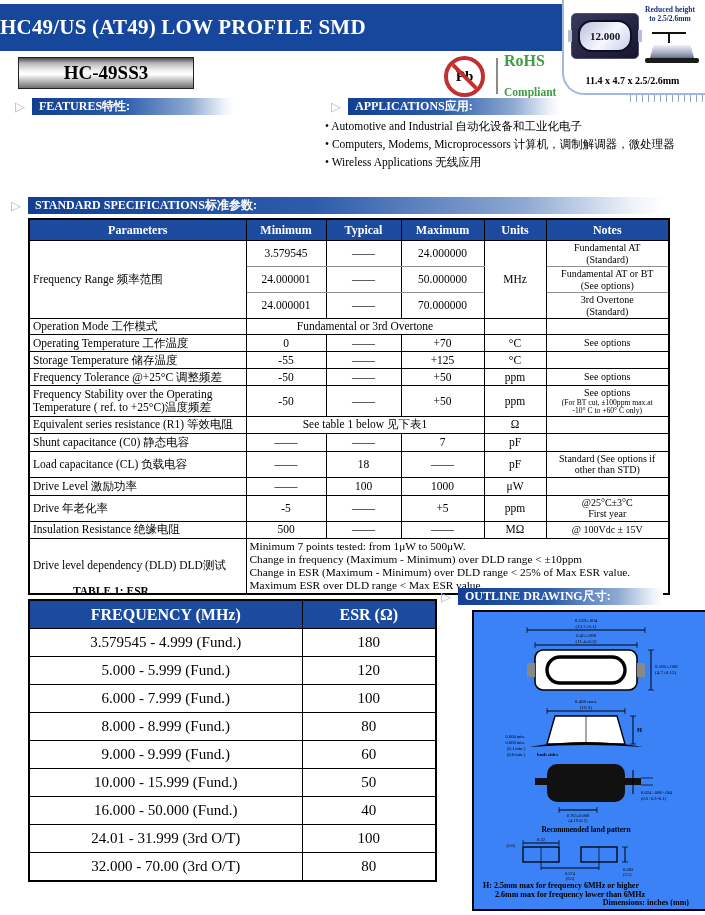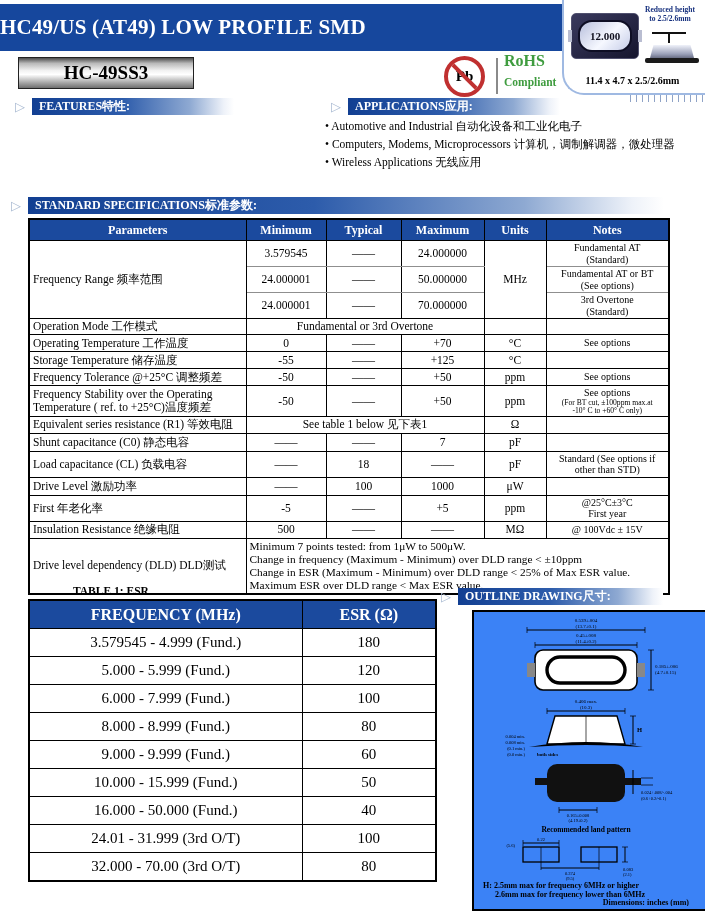--- a/index.html
+++ b/index.html
@@ -37,21 +37,21 @@
                background:linear-gradient(180deg,#4e4e4e 0%,#b9b9b9 18%,#f2f2f2 42%,#ffffff 55%,#9e9e9e 85%,#6f6f6f 100%);
                display:flex;align-items:center;justify-content:center;font-size:19px;font-weight:bold;}
 
   .pb-circle{position:absolute;top:56px;left:444px;width:33px;height:33px;border:4px solid #c03030;border-radius:50%;
              display:flex;align-items:center;justify-content:center;font-weight:bold;font-size:15px;overflow:hidden;}
   .pb-circle::after{content:"";position:absolute;width:4px;height:52px;background:#c03030;
                     transform:rotate(-45deg);}
   .rohs-div{position:absolute;top:58px;left:496px;width:2px;height:36px;background:#8a8a8a;}
   .rohs{position:absolute;top:53px;left:504px;line-height:1;}
   .rohs .r1{color:#3f9c3f;font-size:16px;font-weight:bold;}
-  .rohs .r2{color:#3f9c3f;font-size:11.5px;font-weight:bold;margin-top:8px;}
+  .rohs .r2{color:#3f9c3f;font-size:11.5px;font-weight:bold;margin-top:18px;}
 
   
   .sec{position:absolute;height:17px;line-height:17px;color:#fff;font-weight:bold;font-size:12px;
        padding-left:7px;box-sizing:border-box;
        background:linear-gradient(90deg,#123f92 0%,#2d5cab 45%,#8ea9d2 78%,#eef2f9 95%,#fff 100%);}
   .sec .arrow{position:absolute;left:-17px;top:0;color:#a9bad2;font-size:13px;font-weight:normal;}
 
   .blist{position:absolute;font-size:11.5px;line-height:18px;}
   .blist div{white-space:nowrap;}
   .blist div::before{content:"• ";}
@@ -245,21 +245,21 @@
       </tr>
       <tr style="height:18px">
         <td class="p">Drive Level 激励功率</td>
         <td class="c">——</td>
         <td class="c">100</td>
         <td class="c">1000</td>
         <td class="c">μW</td>
         <td class="c note"></td>
       </tr>
       <tr style="height:24px">
-        <td class="p">First 年老化率</td>
+        <td class="p">Drive 年老化率</td>
         <td class="c">-5</td>
         <td class="c">——</td>
         <td class="c">+5</td>
         <td class="c">ppm</td>
         <td class="c note pre">@25°C±3°C
 First year</td>
       </tr>
       <tr style="height:17px">
         <td class="p">Insulation Resistance 绝缘电阻</td>
         <td class="c">500</td>

